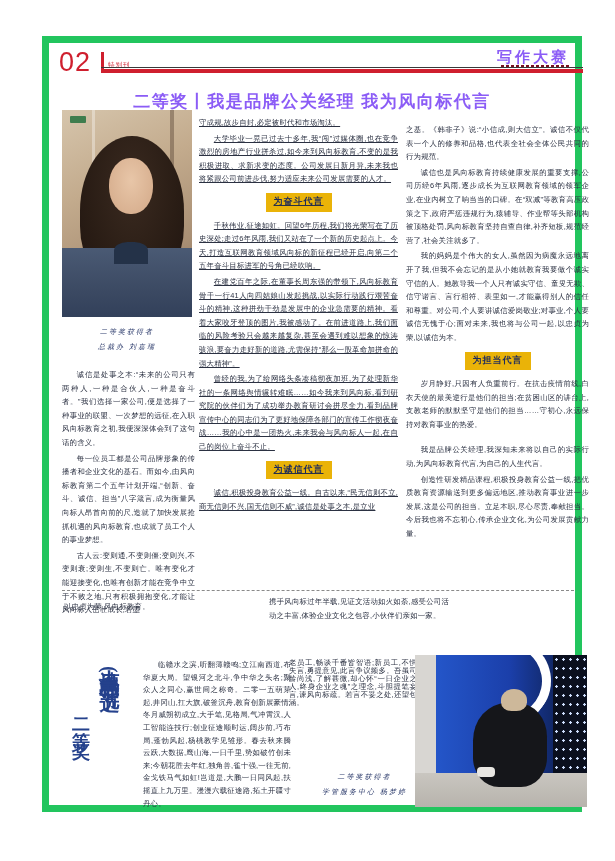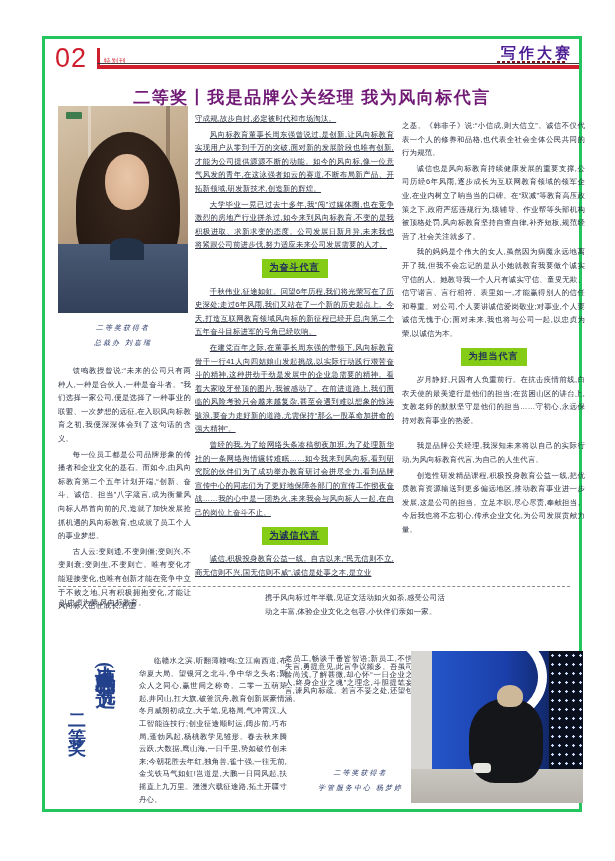--- a/index.html
+++ b/index.html
@@ -1,35 +1,35 @@
 <!DOCTYPE html>
 <html><head>
 <meta charset="utf-8">
 <style>
   html,body{margin:0;padding:0;background:#ffffff;}
   body{width:615px;height:861px;position:relative;font-family:"Liberation Sans",sans-serif;overflow:hidden;}
-  .page{position:absolute;left:42px;top:36px;width:540px;height:776px;background:#fff;border:3px solid #22c55e;box-sizing:border-box;}
+  .page{position:absolute;left:42px;top:36px;width:540px;height:776px;background:#fff;border:7px solid #22c55e;box-sizing:border-box;}
   .abs{position:absolute;}
 
   
   .pagenum{left:10px;top:4px;font-size:27px;font-weight:500;color:#cf1f2e;letter-spacing:1px;}
   .vbar{left:52px;top:9px;width:3px;height:17px;background:#cf1f2e;}
   .edition{left:59px;top:18px;font-size:6.5px;color:#cf1f2e;letter-spacing:1px;}
   .thinline{left:52px;top:24px;width:482px;height:1px;background:#3a3a3a;}
   .redrule{left:52px;top:26px;width:482px;height:4px;background:#cf1f2e;}
-  .masthead{right:6px;top:5px;font-size:15px;font-weight:600;color:#4c1d95;letter-spacing:3px;}
+  .masthead{right:6px;top:5px;font-size:15px;font-weight:600;color:#8b5cf6;letter-spacing:3px;}
   .smudge{left:452px;top:21.5px;width:70px;height:2px;background:repeating-linear-gradient(90deg,#7a1020 0 3px,transparent 3px 5px);}
 
-  .headline{left:0;top:47px;width:100%;text-align:center;font-size:17px;font-weight:bold;color:#701a75;letter-spacing:1.5px;}
+  .headline{left:0;top:47px;width:100%;text-align:center;font-size:17px;font-weight:bold;color:#8b5cf6;letter-spacing:1.5px;}
 
   
   .col{font-size:7.4px;line-height:13.6px;color:#2b3142;text-align:justify;letter-spacing:.2px;}
   .col p{margin:0 0 2px 0;text-indent:2em;}
   .col p.noind{text-indent:0;}
-  .subhead{display:block;width:fit-content;margin:7px auto 7px auto;background:#84cc16;color:#1c2a5e;font-weight:bold;font-size:9px;padding:2.5px 8px;letter-spacing:1px;text-indent:0;}
+  .subhead{display:block;width:fit-content;margin:7px auto 7px auto;background:#eab308;color:#1c2a5e;font-weight:bold;font-size:9px;padding:2.5px 8px;letter-spacing:1px;text-indent:0;}
 
   .caption{font-size:7px;font-style:italic;color:#2b3a6b;text-align:center;line-height:15px;letter-spacing:2px;}
 
   
   .photo1{left:13px;top:67px;width:130px;height:207px;overflow:hidden;background:linear-gradient(155deg,#d6c5ac 0%,#c3ab8d 35%,#a98f74 70%,#7d685a 100%);}
   .p1-exit{position:absolute;left:8px;top:6px;width:16px;height:7px;background:#3f7d4e;border-radius:1px;}
   .p1-door{position:absolute;left:30px;top:0;width:3px;height:120px;background:rgba(255,255,255,.35);}
   .p1-door2{position:absolute;left:108px;top:0;width:4px;height:140px;background:rgba(90,70,55,.45);}
   .p1-hair{position:absolute;left:18px;top:26px;width:104px;height:150px;background:radial-gradient(ellipse at 50% 35%,#3a2a20 0%,#2a1d15 60%,#201510 100%);border-radius:50% 50% 40% 40%;}
   .p1-face{position:absolute;left:47px;top:48px;width:44px;height:56px;background:radial-gradient(ellipse at 50% 40%,#e8c6a8 0%,#d8b090 75%,#c49a7c 100%);border-radius:48%;}
@@ -80,28 +80,27 @@
     <div class="p1-face"></div>
     <div class="p1-jacket"></div>
     <div class="p1-collar"></div>
   </div>
   <div class="abs caption" style="left:13px;top:281px;width:130px;">
     <div>二等奖获得者</div>
     <div>总裁办 刘嘉瑞</div>
   </div>
 
   <div class="abs col" style="left:13px;top:325px;width:133px;">
-    <p>馈鸣教授曾说:“未来的公司只有两种人,一种是合伙人,一种是奋斗者。”我们选择一家公司,便是选择了一种事业的联盟、一次梦想的远征,在入职风向标教育之初,我便深深体会到了这句话的含义。</p>
+    <p>诚信是处事之本:“未来的公司只有两种人,一种是合伙人,一种是奋斗者。”我们选择一家公司,便是选择了一种事业的联盟、一次梦想的远征,在入职风向标教育之初,我便深深体会到了这句话的含义。</p>
     <p>每一位员工都是公司品牌形象的传播者和企业文化的基石。而如今,由风向标教育第二个五年计划开端,“创新、奋斗、诚信、担当”八字箴言,成为衡量风向标人昂首向前的尺,造就了加快发展抢抓机遇的风向标教育,也成就了员工个人的事业梦想。</p>
     <p>古人云:变则通,不变则僵;变则兴,不变则衰;变则生,不变则亡。唯有变化才能迎接变化,也唯有创新才能在竞争中立于不败之地,只有积极拥抱变化,才能让风向标人茁壮成长,若墨</p>
   </div>
 
   <div class="abs col" style="left:150px;top:73px;width:199px;text-decoration:underline;">
     <p class="noind">守成规,故步自封,必定被时代和市场淘汰。</p>
-    <p>风向标教育董事长周东强曾说过,是创新,让风向标教育实现用户从零到千万的突破,面对新的发展阶段也唯有创新,才能为公司提供源源不断的动能。如今的风向标,像一位意气风发的青年,在这泳强者如云的赛道,不断布局新产品、开拓新领域,研发新技术,创造新的辉煌。</p>
     <p>大学毕业一晃已过去十多年,我“闯”过媒体圈,也在竞争激烈的房地产行业拼杀过,如今来到风向标教育,不变的是我积极进取、求新求变的态度。公司发展日新月异,未来我也将紧跟公司前进步伐,努力适应未来公司发展需要的人才。</p>
     <span class="subhead">为奋斗代言</span>
     <p>千秋伟业,征途如虹。回望6年历程,我们将光荣写在了历史深处;走过6年风雨,我们又站在了一个新的历史起点上。今天,打造互联网教育领域风向标的新征程已经开启,向第二个五年奋斗目标进军的号角已经吹响。</p>
     <p>在建党百年之际,在董事长周东强的带领下,风向标教育骨干一行41人向四姑娘山发起挑战,以实际行动践行艰苦奋斗的精神,这种拼劲干劲是发展中的企业急需要的精神。看着大家咬牙登顶的图片,我被感动了。在前进道路上,我们面临的风险考验只会越来越复杂,甚至会遇到难以想象的惊涛骇浪,要奋力走好新的道路,尤需保持“那么一股革命加拼命的强大精神”。</p>
     <p>曾经的我,为了给网络头条凑稿彻夜加班,为了处理新华社的一条网络舆情辗转难眠……如今我来到风向标,看到研究院的伙伴们为了成功举办教育研讨会拼尽全力,看到品牌宣传中心的同志们为了更好地保障各部门的宣传工作彻夜奋战……我的心中是一团热火,未来我会与风向标人一起,在自己的岗位上奋斗不止。</p>
     <span class="subhead">为诚信代言</span>
     <p>诚信,积极投身教育公益一线。自古以来,“民无信则不立,商无信则不兴,国无信则不威”,诚信是处事之本,是立业</p>
   </div>
 
   <div class="abs col" style="left:357px;top:80px;width:183px;">

